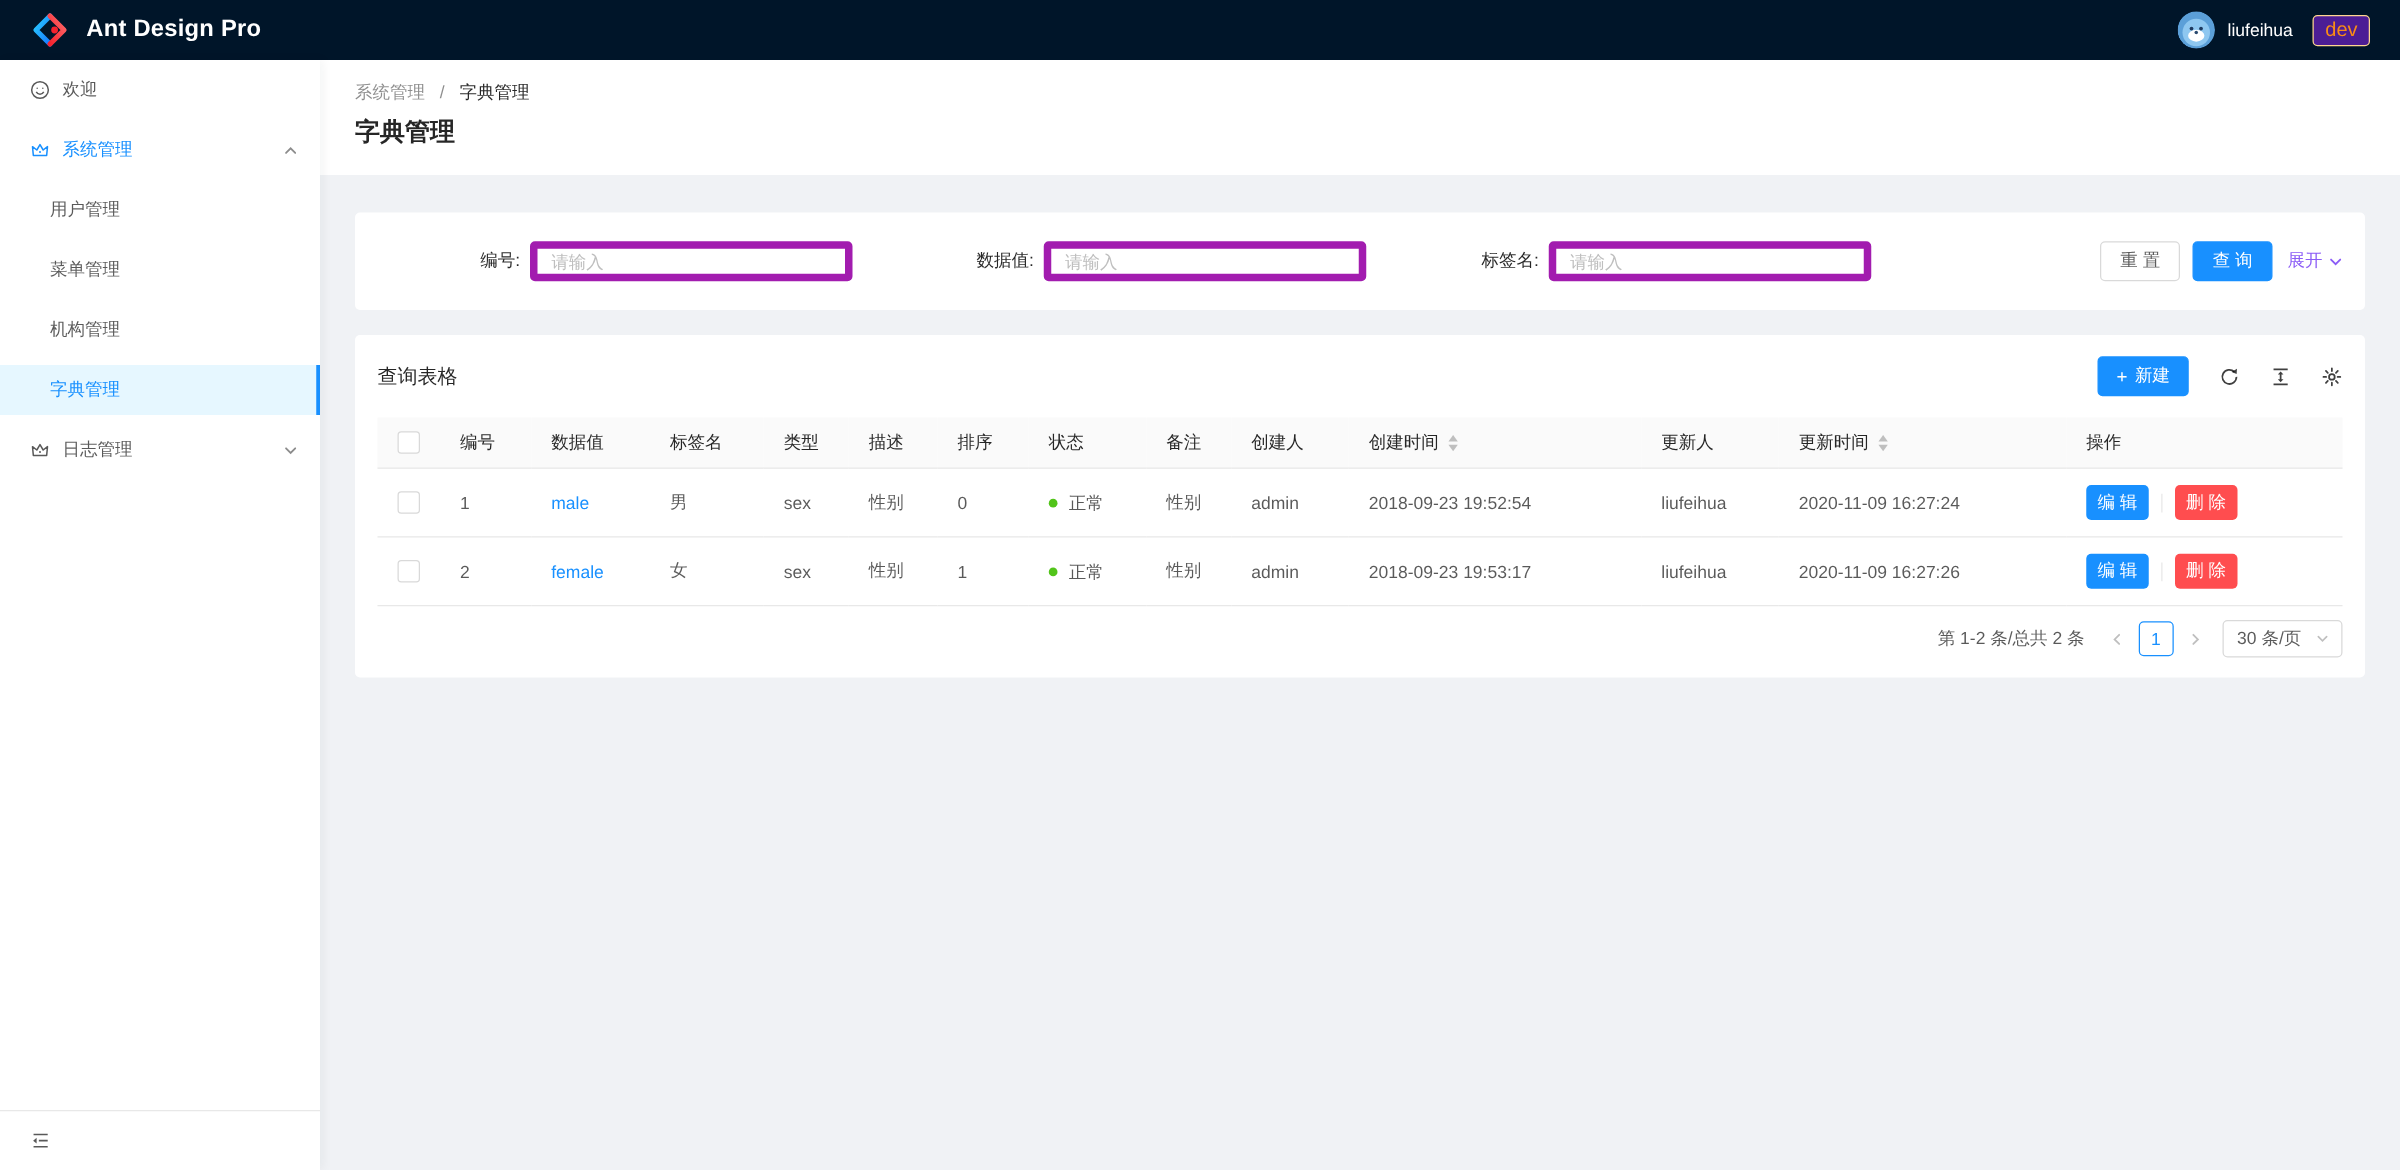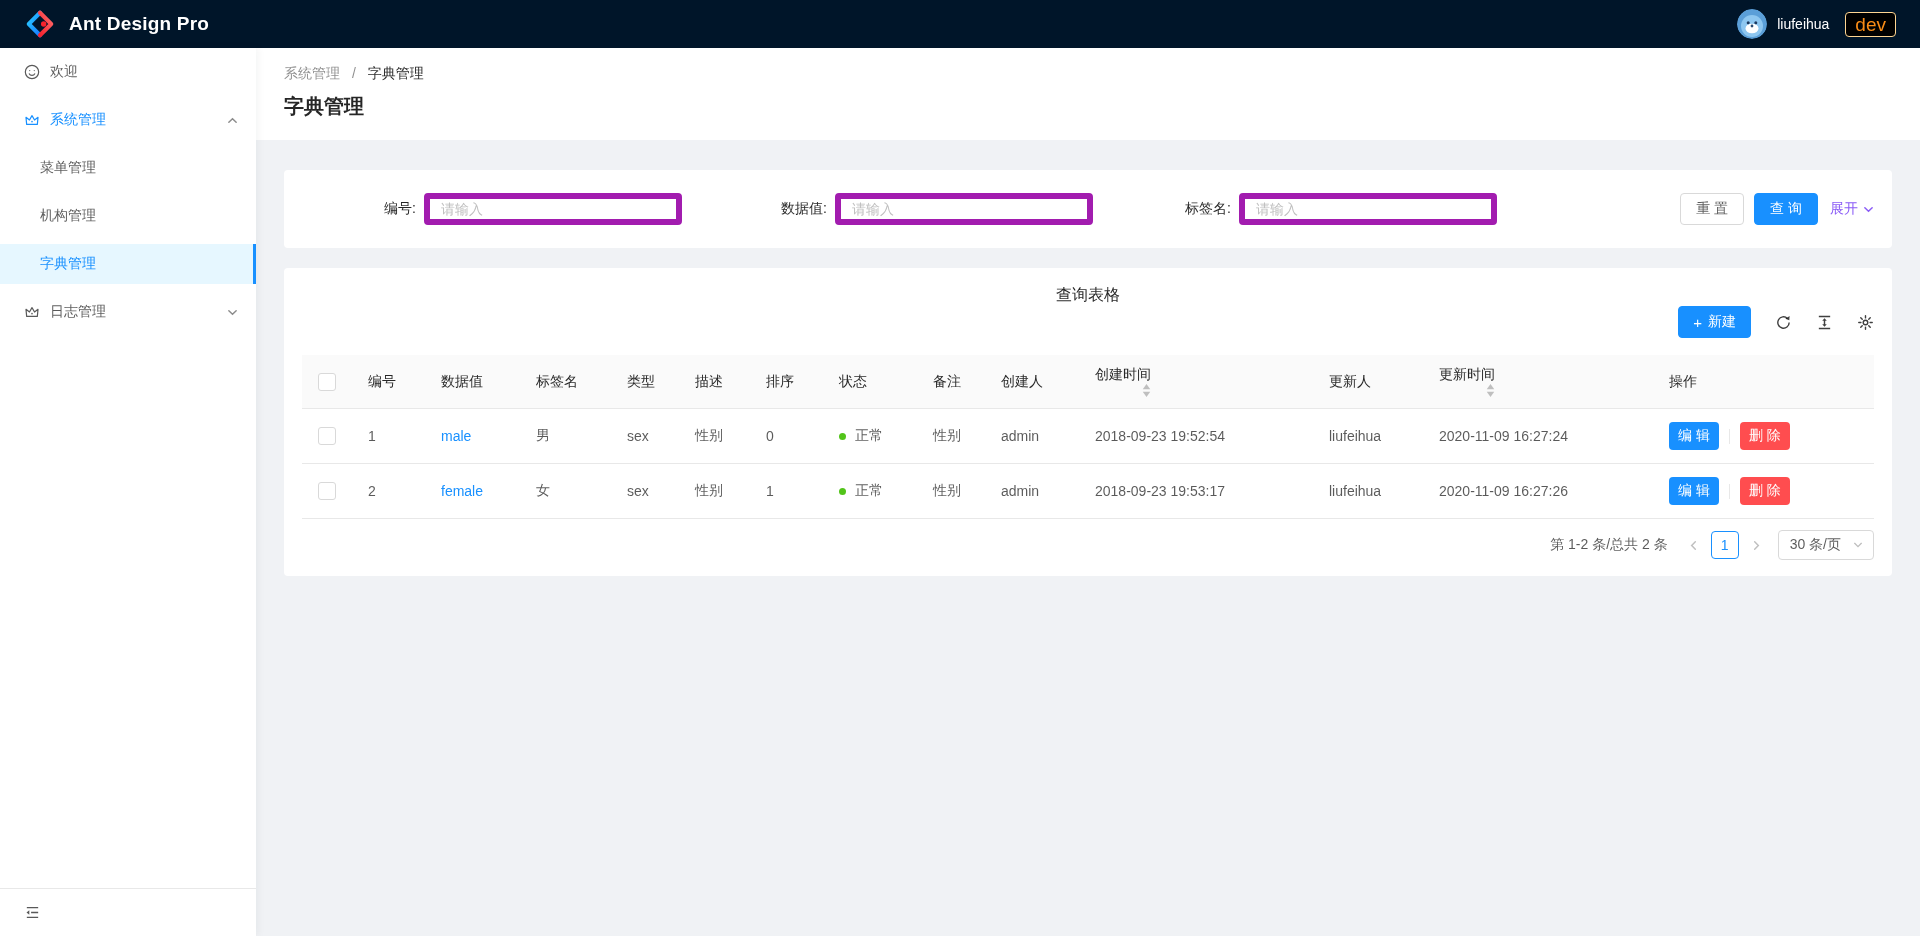--- a/index.html
+++ b/index.html
@@ -14,22 +14,22 @@
     height:48px; background:#001529; display:flex; align-items:center;
     padding:0 24px; color:#fff;
   }
   .logo-area { display:flex; align-items:center; }
   .logo-area svg { width:32px; height:32px; }
   .app-title { font-size:19px; font-weight:bold; color:#fff; margin-left:13px; letter-spacing:.2px; }
   .header-right { margin-left:auto; display:flex; align-items:center; }
   .avatar { width:30px; height:30px; border-radius:50%; overflow:hidden; display:block; }
   .username { color:#fff; font-size:14px; margin-left:10px; }
   .env-tag {
-    margin-left:16px; background:#000000; border:1px solid #ffd591; color:#fa8c16;
-    font-size:19px; line-height:23px; padding:0 9px; border-radius:4px;
+    margin-left:16px; background:#4c1d95; border:1px solid #ffd591; color:#fa8c16;
+    font-size:16px; line-height:23px; padding:0 9px; border-radius:4px;
   }
 
   
   .layout { display:flex; height:888px; }
   .sider {
     width:256px; background:#fff; display:flex; flex-direction:column;
     box-shadow:2px 0 8px rgba(29,35,41,.05); z-index:2;
   }
   .menu { flex:1; padding-top:4px; overflow:hidden; }
   .menu-item {
@@ -84,38 +84,38 @@
     display:inline-flex; align-items:center; justify-content:center; font-family:inherit;
   }
   .btn-default { background:#fff; border:1px solid #d9d9d9; color:rgba(0,0,0,.65); }
   .btn-primary { background:#1890ff; border:1px solid #1890ff; color:#fff; }
   .filter-actions .btn + .btn { margin-left:10px; }
   .expand-link { margin-left:12px; color:#8b5cf6; cursor:pointer; display:inline-flex; align-items:center; }
   .expand-link svg { width:11px; height:11px; margin-left:5px; }
 
   
   .table-card { background:#fff; border-radius:4px; margin-top:20px; padding:0 18px; }
-  .table-toolbar { display:flex; align-items:center; padding:17px 0;flex-direction:column; }
+  .table-toolbar { display:flex; align-items:center; padding:17px 0; }
   .card-title { font-size:16px; font-weight:500; color:rgba(0,0,0,.85); }
   .toolbar-right { margin-left:auto; display:flex; align-items:center; }
   .new-btn { padding:0 14px; }
   .new-btn .plus { margin-right:6px; font-size:15px; line-height:1; }
   .tool-icon { margin-left:24px; color:rgba(0,0,0,.75); cursor:pointer; display:flex; }
   .tool-icon svg { width:17px; height:17px; }
 
   table { border-collapse:collapse; table-layout:fixed; width:100%; }
   thead th {
     background:#fafafa; text-align:left; font-weight:500; color:rgba(0,0,0,.85);
     padding:11px 16px; border-bottom:1px solid #e8e8e8; font-size:14px; white-space:nowrap;
   }
   tbody td {
     padding:13px 16px; border-bottom:1px solid #e8e8e8; color:rgba(0,0,0,.65);
     font-size:14px; white-space:nowrap; overflow:hidden;
   }
-  .th-sort { display:inline-flex; align-items:flex-end;flex-direction:column; }
+  .th-sort { display:inline-flex; align-items:center; }
   .sorter { margin-left:7px; display:inline-flex; flex-direction:column; }
   .sorter svg { width:9px; height:6px; color:#bfbfbf; }
   .sorter svg + svg { margin-top:1px; }
   .checkbox {
     width:18px; height:18px; border:1px solid #d9d9d9; border-radius:3px; background:#fff;
     display:inline-block; cursor:pointer; vertical-align:middle;
   }
   .cell-link { color:#1890ff; cursor:pointer; }
   .status { display:inline-flex; align-items:center; }
   .status .dot { width:7px; height:7px; border-radius:50%; background:#52c41a; margin-right:9px; }
@@ -204,20 +204,23 @@
           </svg>
         </span>
         <span>系统管理</span>
         <span class="arrow">
           <svg viewBox="0 0 12 12" fill="none" stroke="currentColor" stroke-width="1.6" stroke-linecap="round">
               <path d="M2 8 6 4l4 4"></path>
             </svg>
         </span>
       </div>
 
+      <div class="sub-item">
+        <span>用户管理</span>
+      </div>
       <div class="sub-item">
         <span>菜单管理</span>
       </div>
       <div class="sub-item">
         <span>机构管理</span>
       </div>
       <div class="sub-item selected">
         <span>字典管理</span>
       </div>
 

